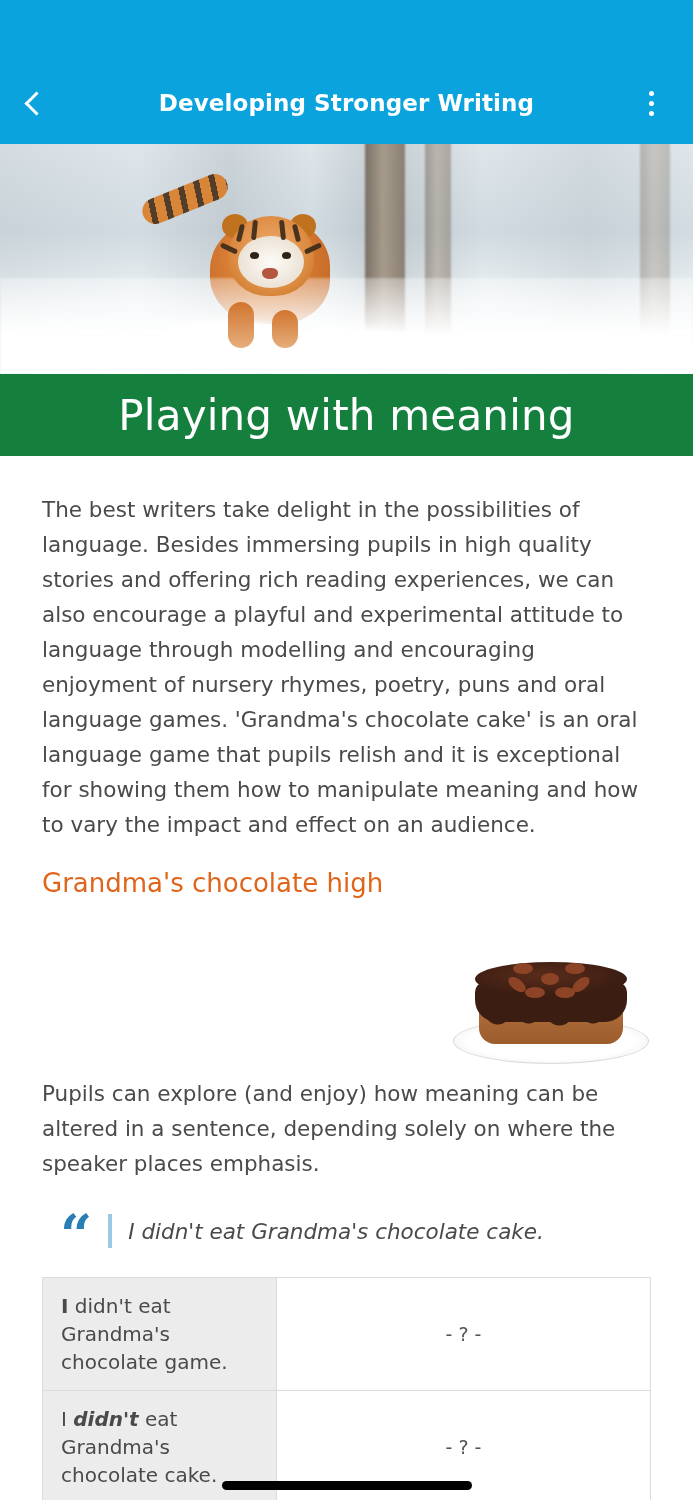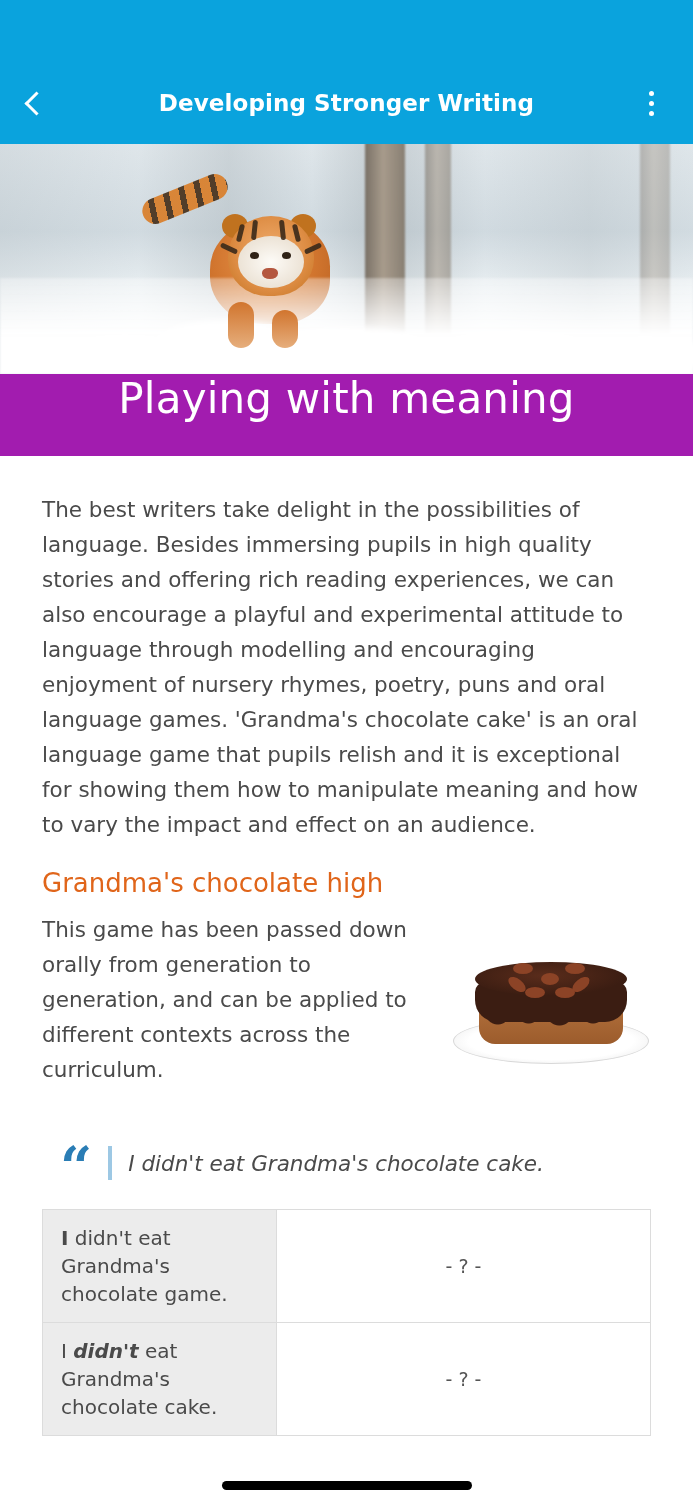--- a/index.html
+++ b/index.html
@@ -207,23 +207,24 @@
     filter: blur(3px);
   }
   .sp1 { left: 150px; width: 150px; height: 54px; }
   .sp2 { left: 250px; width: 190px; height: 46px; }
   .sp3 { left: 60px;  width: 130px; height: 40px; }
   .sp4 { left: 430px; width: 170px; height: 44px; }
   .sp5 { left: 580px; width: 130px; height: 38px; }
 
   
   .banner {
-    background: #a21caf;
+    background: #15803d;
     height: 82px;
     display: flex;
+    align-items: center;
     justify-content: center;
   }
   .banner h1 {
     color: #ffffff;
     font-size: 42px;
     font-weight: normal;
     letter-spacing: 0.2px;
   }
 
   
@@ -452,23 +453,23 @@
         <div class="drip"></div>
         <div class="top"></div>
         <div class="petal p1"></div>
         <div class="petal p2"></div>
         <div class="petal p3"></div>
         <div class="petal p4"></div>
         <div class="petal p5"></div>
         <div class="petal p6"></div>
         <div class="center-dot"></div>
       </div>
-      <p class="para">This game has been passed down orally from generation to generation, and can be applied to different contexts across the curriculum.</p>
     </div>
 
+    <p class="para">Pupils can explore (and enjoy) how meaning can be altered in a sentence, depending solely on where the speaker places emphasis.</p>
 
     <div class="quote">
       <span class="quote-mark">“</span>
       <span class="quote-rule"></span>
       <span class="quote-text">I didn't eat Grandma's chocolate cake.</span>
     </div>
 
     <table class="tbl">
       <tbody>
         <tr>

